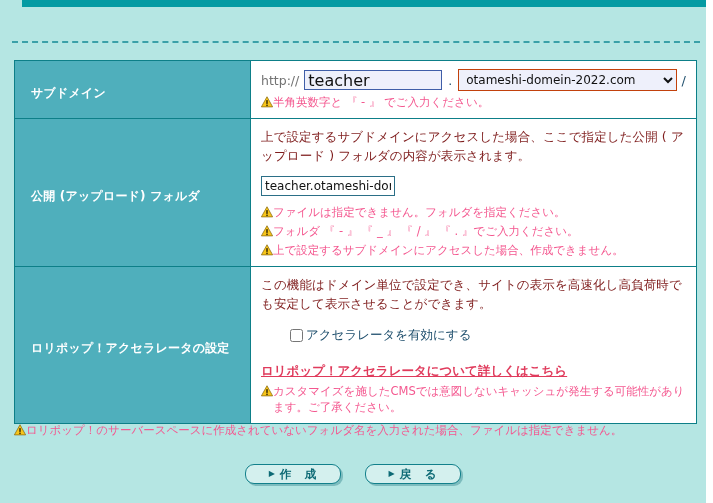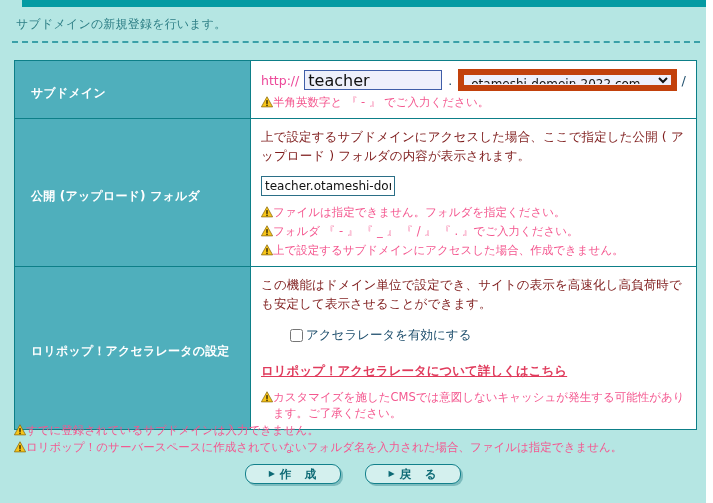--- a/index.html
+++ b/index.html
@@ -80,41 +80,41 @@
 
   
   .urlline {
     display: flex;
     align-items: center;
     gap: 5px;
     font-size: 12.5px;
     color: #1c4f6b;
     white-space: nowrap;
   }
-  .proto { color: #ec4899; font-size: 12.5px; }
+  .proto { color: #737373; font-size: 12.5px; }
   input.sub-input {
     width: 130px;
     height: 16px;
     font-family: "DejaVu Sans", "Liberation Sans", sans-serif;
     font-size: 16px;
     color: #111111;
     background: #eef0fb;
     border: 1px solid #3f5ea8;
     padding: 1px 3px;
     box-sizing: content-box;
   }
   .dot { color: #1f4f6d; font-size: 12.5px; padding: 0 1px; }
   select.domain-select {
     width: 243px;
     height: 22px;
     font-family: "DejaVu Sans", "Liberation Sans", sans-serif;
     font-size: 12px;
     color: #111111;
     background: #eef0fb;
-    border: 6px solid #c2410c;
+    border: 1px solid #c2410c;
     padding: 1px 3px;
     box-sizing: border-box;
   }
   .slash { color: #1f4f6d; font-size: 13px; }
 
   
   .warn {
     display: flex;
     align-items: flex-start;
     font-size: 11.5px;
@@ -165,21 +165,20 @@
     height: 13px;
     margin: 0;
     vertical-align: middle;
   }
   a.helplink {
     display: inline-block;
     font-size: 12.5px;
     color: #e03b5c;
     font-weight: bold;
     text-decoration: underline;
-    margin-bottom: 6px;
   }
 
   
   .footnotes {
     position: absolute;
     left: 14px;
     top: 421px;
     width: 690px;
   }
   .footnotes .warn { margin-top: 1px; font-size: 11.5px; }
@@ -227,21 +226,20 @@
     background: #ffffff;
   }
 </style>
 </head>
 <body>
 
 <div class="page">
 
   <div class="topbar"></div>
 
-  <div class="intro">サブドメインの新規登録を行います。</div>
 
   <div class="dashrule"></div>
 
   <table class="formtable">
     <tbody>
 
       <tr>
         <td class="labelcell">サブドメイン</td>
         <td class="valuecell">
           <div class="urlline">
@@ -327,28 +325,20 @@
     </tbody>
   </table>
 
   <div class="footnotes">
     <div class="warn">
       <svg class="wicon" viewBox="0 0 16 16">
         <polygon points="8,1 15.5,14.5 0.5,14.5" fill="#f7c51a" stroke="#8a6a10" stroke-width="1"></polygon>
         <rect x="7" y="5.5" width="2" height="5" fill="#3b2d05"></rect>
         <rect x="7" y="11.5" width="2" height="2" fill="#3b2d05"></rect>
       </svg>
-      <span class="wtext">すでに登録されているサブドメインは入力できません。</span>
-    </div>
-    <div class="warn">
-      <svg class="wicon" viewBox="0 0 16 16">
-        <polygon points="8,1 15.5,14.5 0.5,14.5" fill="#f7c51a" stroke="#8a6a10" stroke-width="1"></polygon>
-        <rect x="7" y="5.5" width="2" height="5" fill="#3b2d05"></rect>
-        <rect x="7" y="11.5" width="2" height="2" fill="#3b2d05"></rect>
-      </svg>
       <span class="wtext">ロリポップ！のサーバースペースに作成されていないフォルダ名を入力された場合、ファイルは指定できません。</span>
     </div>
   </div>
 
   <div class="buttonbar">
     <div class="pillbtn">
       <span class="tri">▶</span>
       <span>作　成</span>
     </div>
     <div class="pillbtn">

